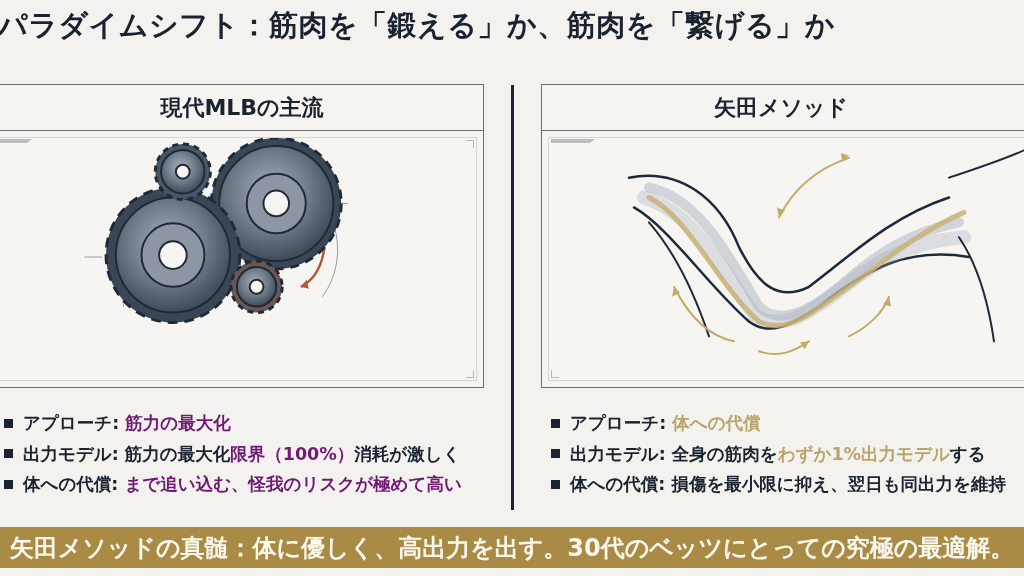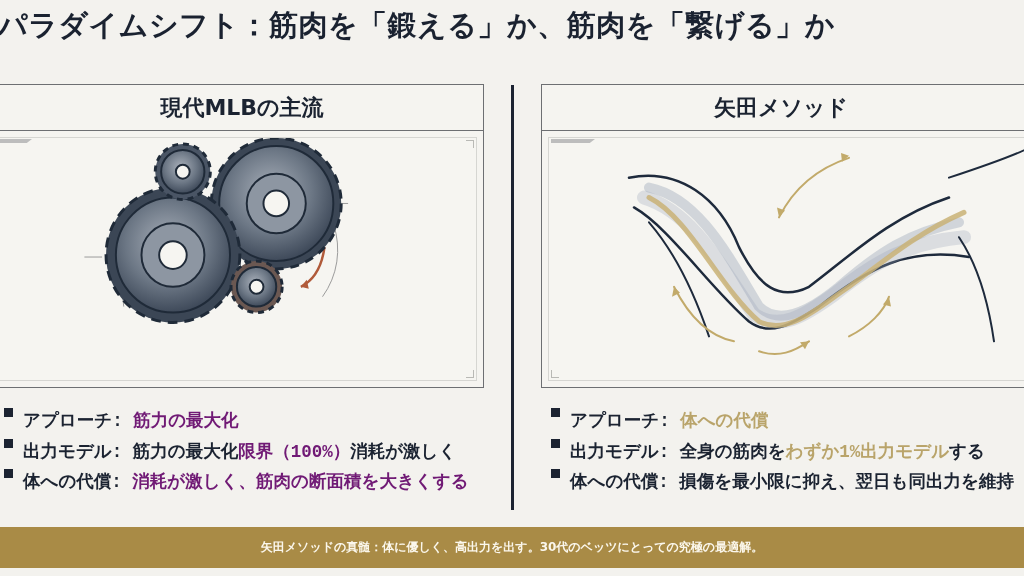--- a/index.html
+++ b/index.html
@@ -51,33 +51,33 @@
     position: absolute; left: 511px; top: 85px; width: 3px; height: 425px;
     background: #1b2331;
   }
   .bullets {
     position: absolute; top: 408px; list-style: none;
     font-size: 17.5px; font-weight: bold; color: #1b2331;
   }
   .bullets.left { left: 4px; }
   .bullets.right { left: 551px; }
   .bullets li {
-    height: 30.5px; display: flex; white-space: nowrap; font-family: Liberation Mono, monospace;
+    height: 30.5px; display: flex; align-items: center; white-space: nowrap;
   }
   .sq {
     display: inline-block; width: 9px; height: 9px; background: #1b2331;
     margin-right: 10px; flex: none;
   }
   .hl-orange { color: #701a75; }
   .hl-gold { color: #b9a46a; }
   .banner {
     position: absolute; left: 0; top: 527px; width: 1024px; height: 41px;
     background: #a98b46;
     display: flex; align-items: center; justify-content: center;
-    color: #fbf7ec; font-weight: bold; font-size: 12px; white-space: nowrap;
+    color: #fbf7ec; font-weight: bold; font-size: 24px; white-space: nowrap;
   }
 </style>
 </head>
 <body>
 
 <div class="title">パラダイムシフト：筋肉を「鍛える」か、筋肉を「繋げる」か</div>
 
 <div class="panel left">
   <div class="panel-header">現代MLBの主流</div>
   <div class="image-frame">
@@ -171,21 +171,21 @@
   <li>
     <span class="sq"></span>
     <span>アプローチ:</span>&nbsp;<span class="hl-orange">筋力の最大化</span>
   </li>
   <li>
     <span class="sq"></span>
     <span>出力モデル:</span>&nbsp;<span>筋力の最大化</span><span class="hl-orange">限界（100%）</span><span>消耗が激しく</span>
   </li>
   <li>
     <span class="sq"></span>
-    <span>体への代償:</span>&nbsp;<span class="hl-orange">消耗が激しく、筋肉の断面積を大きくする</span>
+    <span>体への代償:</span>&nbsp;<span class="hl-orange">まで追い込む、怪我のリスクが極めて高い</span>
   </li>
 </ul>
 
 <ul class="bullets right">
   <li>
     <span class="sq"></span>
     <span>アプローチ:</span>&nbsp;<span class="hl-gold">体への代償</span>
   </li>
   <li>
     <span class="sq"></span>

